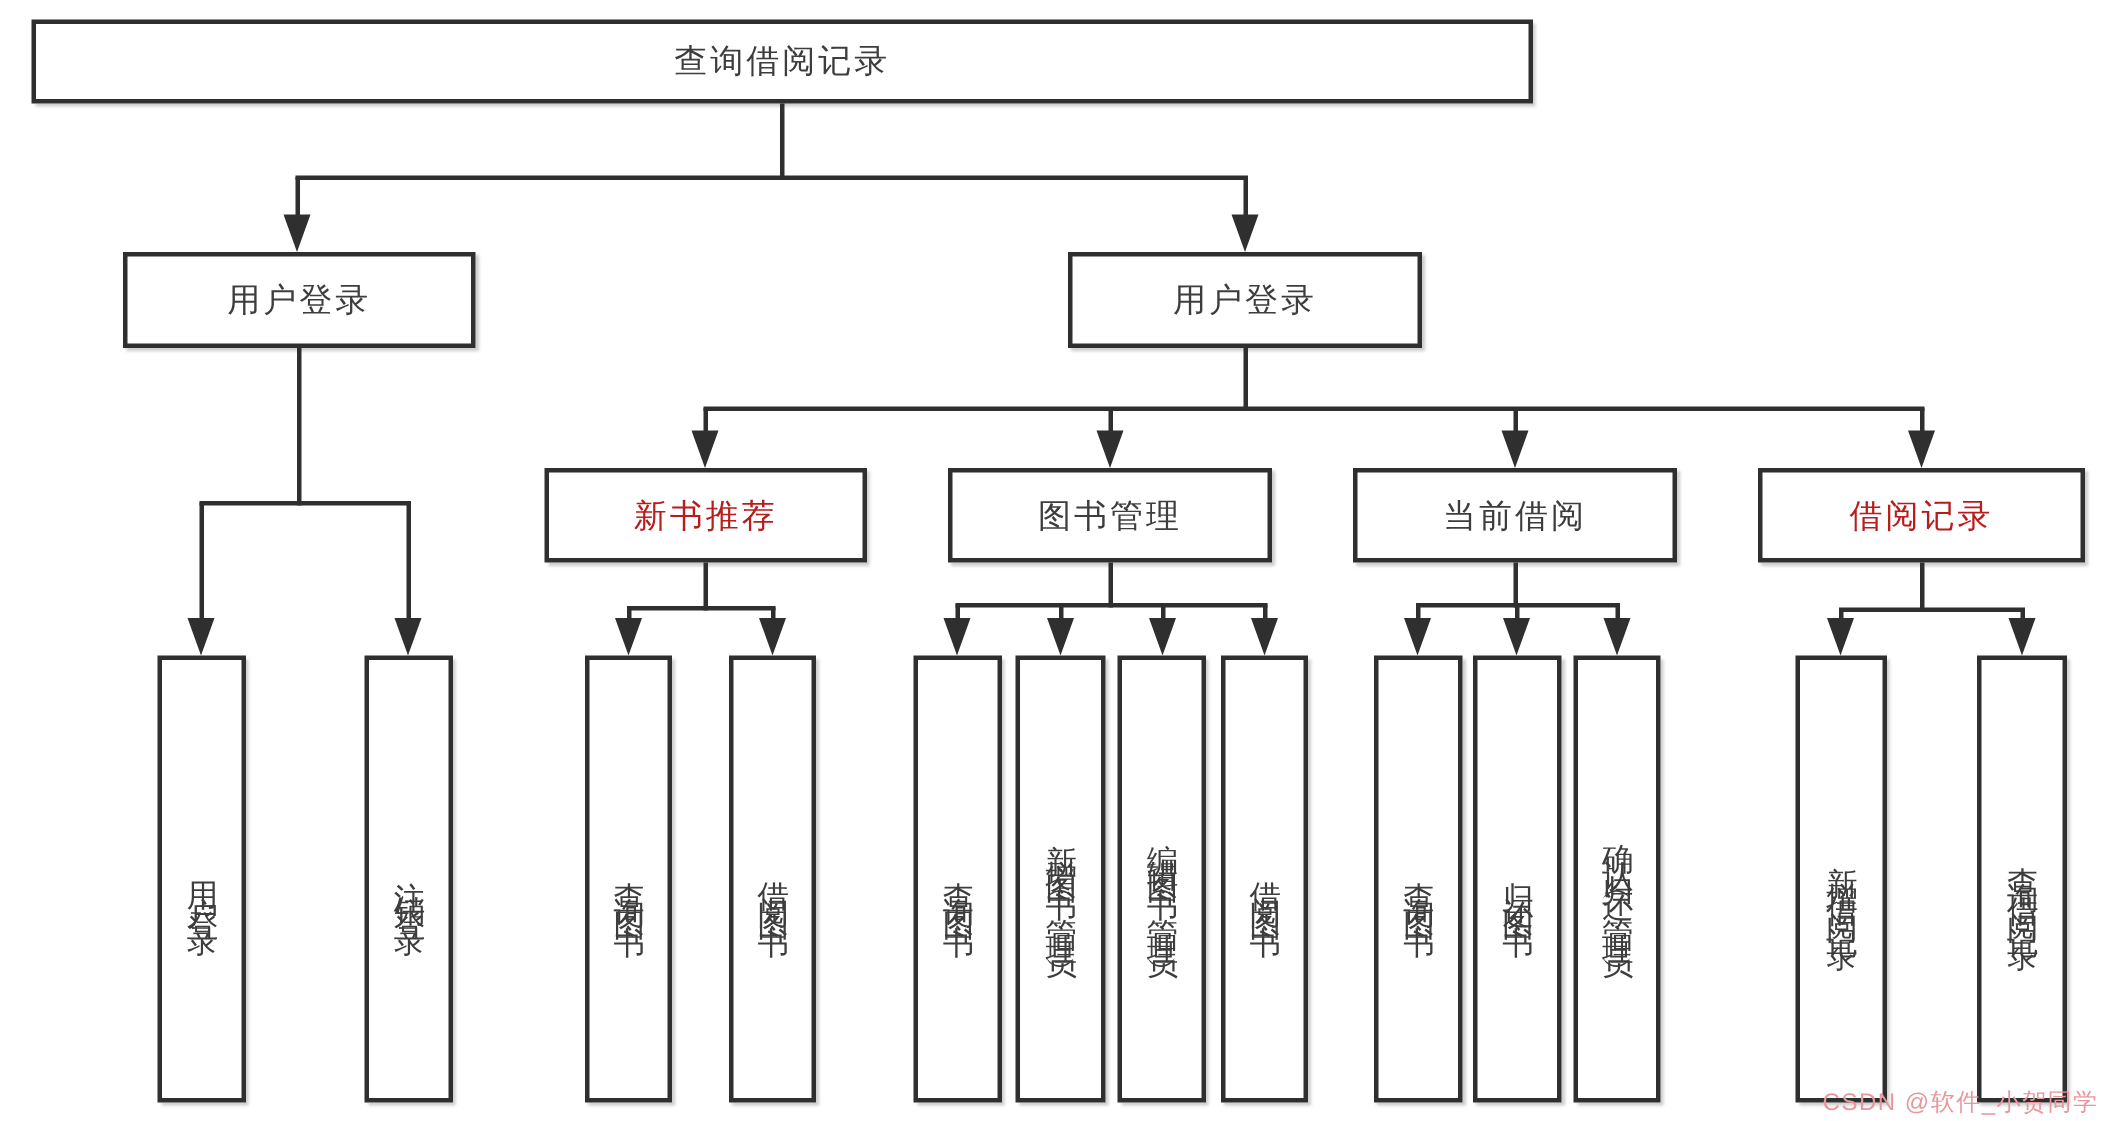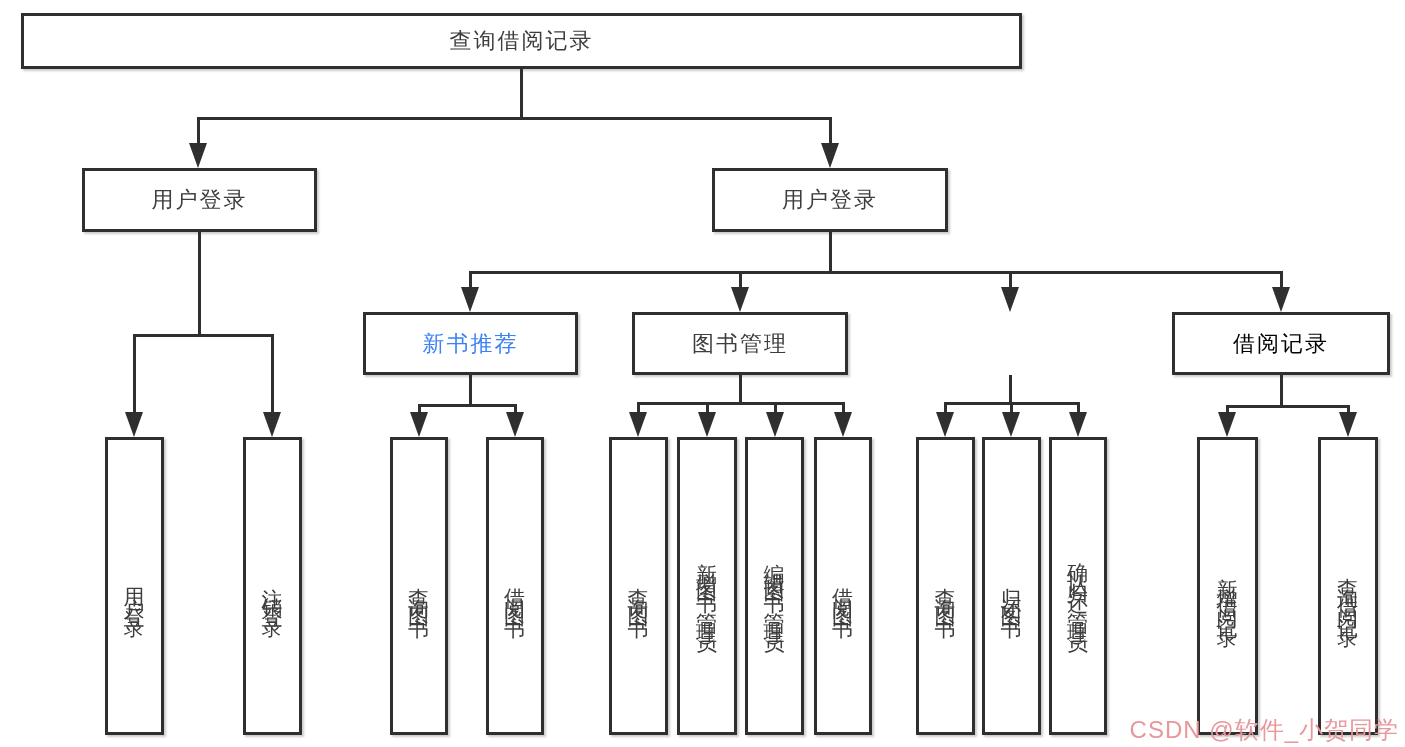--- a/index.html
+++ b/index.html
@@ -54,48 +54,51 @@
     width: 0;
     height: 0;
     border-left: 9px solid transparent;
     border-right: 9px solid transparent;
     border-top: 25px solid #2f2f2f;
   }
   #watermark {
     position: absolute;
     right: 6px;
     bottom: 1px;
-    font-size: 24px;
+    font-size: 16px;
     letter-spacing: 1px;
     color: #e8979c;
     z-index: 20;
     white-space: nowrap;
   }
 </style>
 </head>
 <body>
 
 <div id="canvas">
   <div id="watermark" style="color: rgb(232, 151, 156);">CSDN @软件_小贺同学</div>
 <div class="node" style="left: 21px; top: 13px; width: 1001px; height: 56px; border-color: rgb(47, 47, 47); color: rgb(61, 61, 61);">
       <span class="label">查询借阅记录</span>
     </div>
     <div class="node" style="left: 82px; top: 168px; width: 235px; height: 64px; border-color: rgb(47, 47, 47); color: rgb(61, 61, 61);">
       <span class="label">用户登录</span>
     </div>
     <div class="node" style="left: 712px; top: 168px; width: 236px; height: 64px; border-color: rgb(47, 47, 47); color: rgb(61, 61, 61);">
       <span class="label">用户登录</span>
     </div>
-    <div class="node" style="left: 363px; top: 312px; width: 215px; height: 63px; border-color: rgb(47, 47, 47); color: #3b82f6;">
+    <div class="node" style="left: 363px; top: 312px; width: 215px; height: 63px; border-color: rgb(47, 47, 47); color: #b91c1c;">
       <span class="label">新书推荐</span>
     </div>
     <div class="node" style="left: 632px; top: 312px; width: 216px; height: 63px; border-color: rgb(47, 47, 47); color: rgb(61, 61, 61);">
       <span class="label">图书管理</span>
     </div>
-    <div class="node" style="left: 1172px; top: 312px; width: 218px; height: 63px; border-color: rgb(47, 47, 47); color: #000000;">
+    <div class="node" style="left: 902px; top: 312px; width: 216px; height: 63px; border-color: rgb(47, 47, 47); color: rgb(61, 61, 61);">
+      <span class="label">当前借阅</span>
+    </div>
+    <div class="node" style="left: 1172px; top: 312px; width: 218px; height: 63px; border-color: rgb(47, 47, 47); color: #b91c1c;">
       <span class="label">借阅记录</span>
     </div>
     <div class="node vertical" style="left: 105px; top: 437px; width: 59px; height: 298px; border-color: rgb(47, 47, 47); color: rgb(61, 61, 61);">
       <span class="label">用户登录</span>
     </div>
     <div class="node vertical" style="left: 243px; top: 437px; width: 59px; height: 298px; border-color: rgb(47, 47, 47); color: rgb(61, 61, 61);">
       <span class="label">注销登录</span>
     </div>
     <div class="node vertical" style="left: 390px; top: 437px; width: 58px; height: 298px; border-color: rgb(47, 47, 47); color: rgb(61, 61, 61);">
       <span class="label">查询图书</span>

